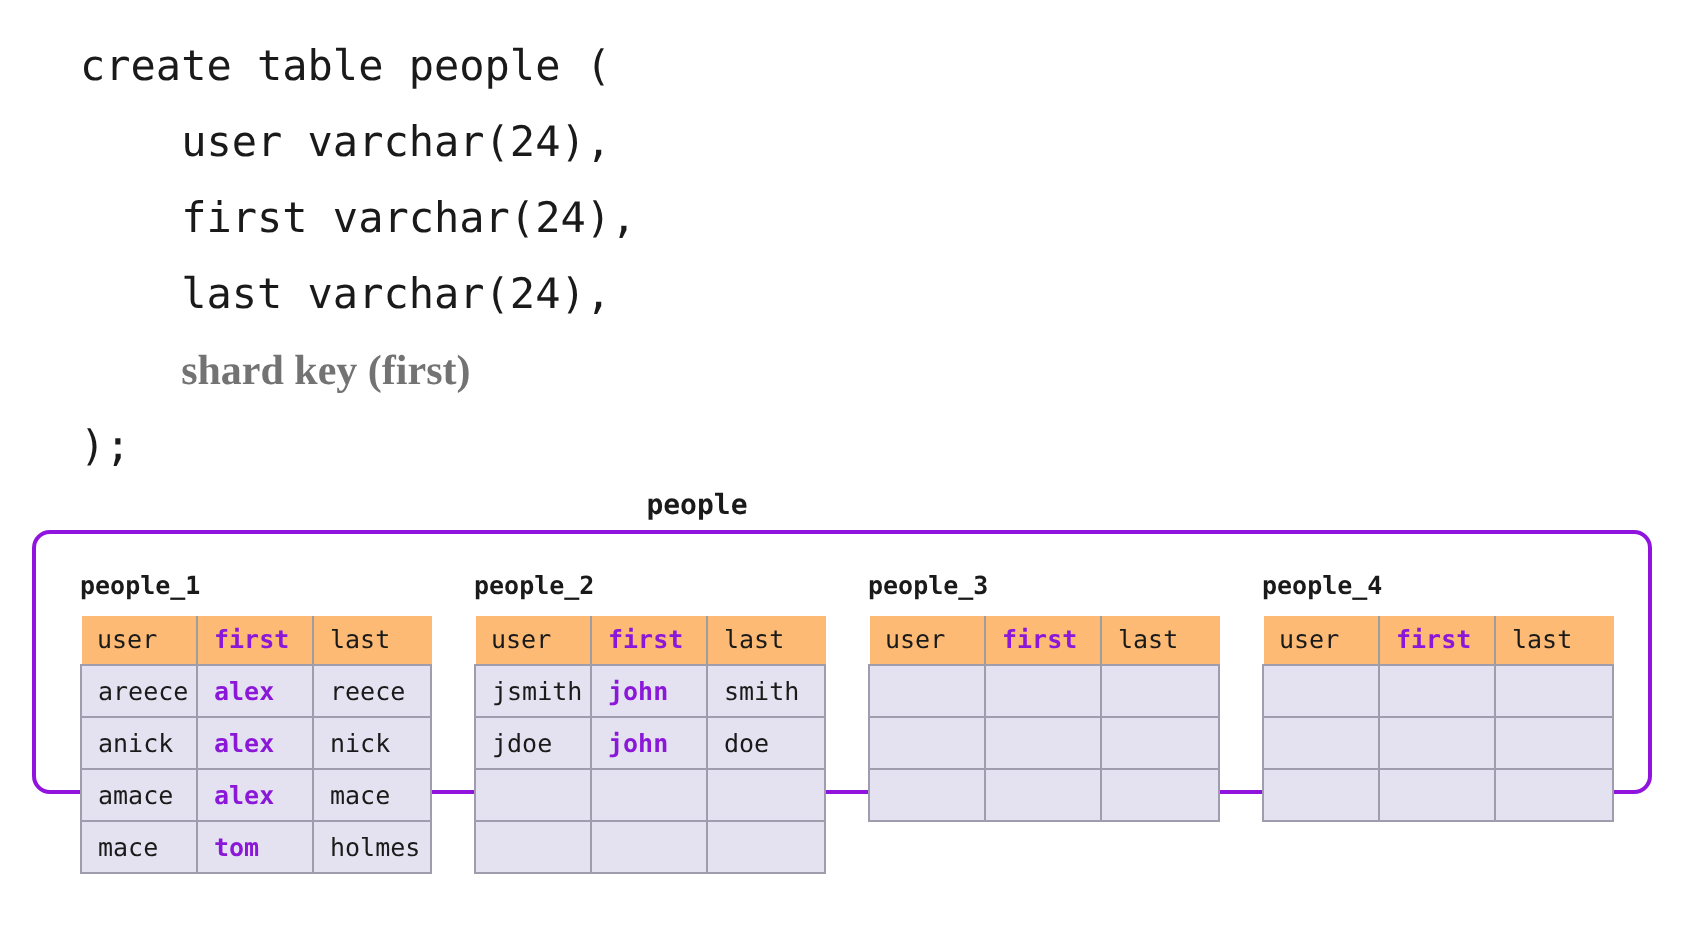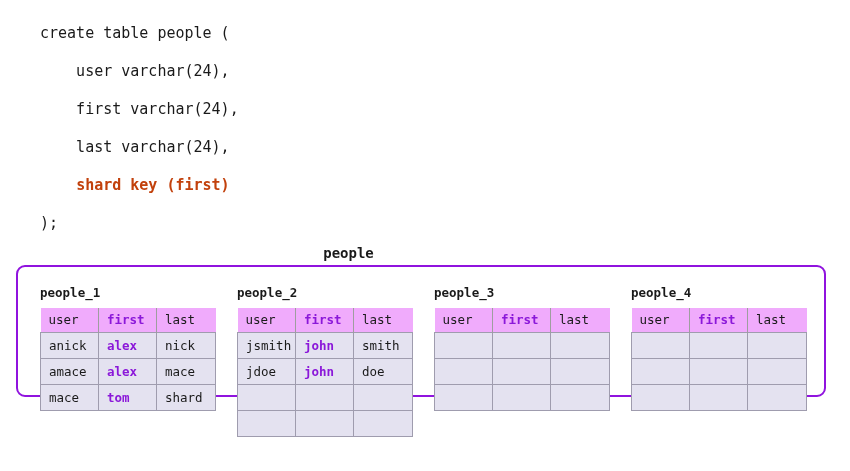--- a/index.html
+++ b/index.html
@@ -14,31 +14,32 @@
     overflow: hidden;
     font-family: "DejaVu Sans Mono", "Liberation Mono", monospace;
     color: #1a1a1a;
   }
 
   
   .sql-block {
     position: absolute;
     left: 40px;
     top: 14px;
-    font-size: 15px;
+    font-size: 21px;
     line-height: 38px;
     white-space: pre;
     letter-spacing: 0px;
   }
   .sql-line {
     white-space: pre;
   }
   .sql-kw {
-    color: #c2410c;
-    font-weight: bold;
+    color: #737373;
+    font-weight: bold;
+    font-family: Liberation Serif, serif;
   }
 
   
   .people-title {
     position: absolute;
     left: 0;
     top: 245px;
     width: 697px;
     text-align: center;
     font-size: 14px;
@@ -93,21 +94,21 @@
     text-align: left;
     padding: 0 8px;
     height: 26px;
     box-sizing: border-box;
     overflow: hidden;
     white-space: nowrap;
   }
 
   
   table.shard-table th {
-    background: #f0abfc;
+    background: #fdba74;
     border: none;
     border-right: 1px solid #9e9e9e;
     color: #1a1a1a;
     height: 24px;
   }
   table.shard-table th:last-child {
     border-right: none;
   }
   table.shard-table th.key-col {
     color: #8B18D9;
@@ -143,33 +144,38 @@
         <table class="shard-table">
           <thead>
             <tr>
               <th class="col-user">user</th>
               <th class="col-first key-col">first</th>
               <th class="col-last">last</th>
             </tr>
           </thead>
           <tbody>
             <tr>
+              <td class="col-user">areece</td>
+              <td class="col-first key-col">alex</td>
+              <td class="col-last">reece</td>
+            </tr>
+            <tr>
               <td class="col-user">anick</td>
               <td class="col-first key-col">alex</td>
               <td class="col-last">nick</td>
             </tr>
             <tr>
               <td class="col-user">amace</td>
               <td class="col-first key-col">alex</td>
               <td class="col-last">mace</td>
             </tr>
             <tr>
               <td class="col-user">mace</td>
               <td class="col-first key-col">tom</td>
-              <td class="col-last">shard</td>
+              <td class="col-last">holmes</td>
             </tr>
           </tbody>
         </table>
       </div>
       <div class="shard">
         <div class="shard-label">people_2</div>
         <table class="shard-table">
           <thead>
             <tr>
               <th class="col-user">user</th>

